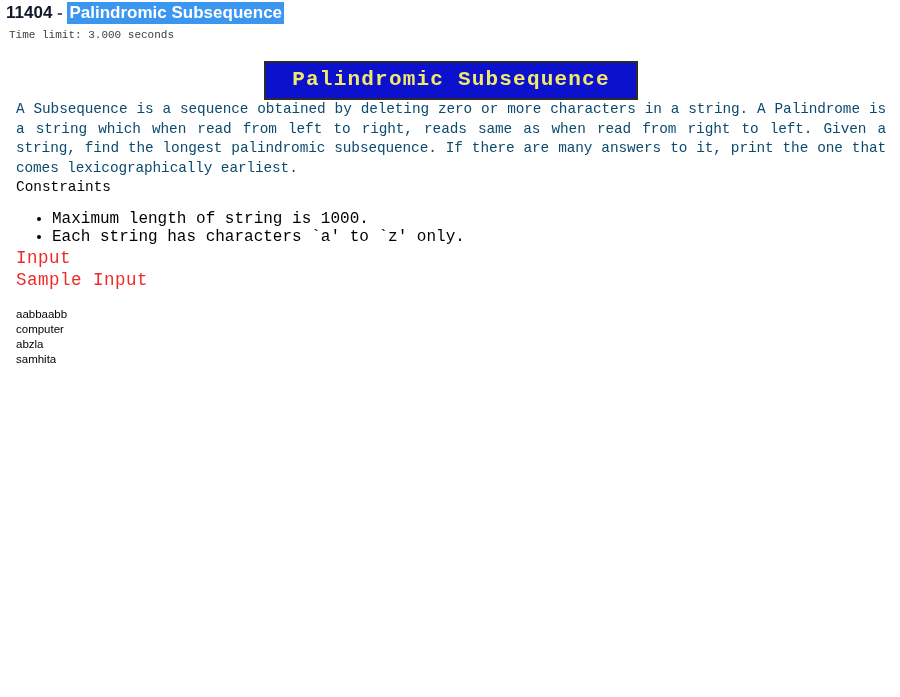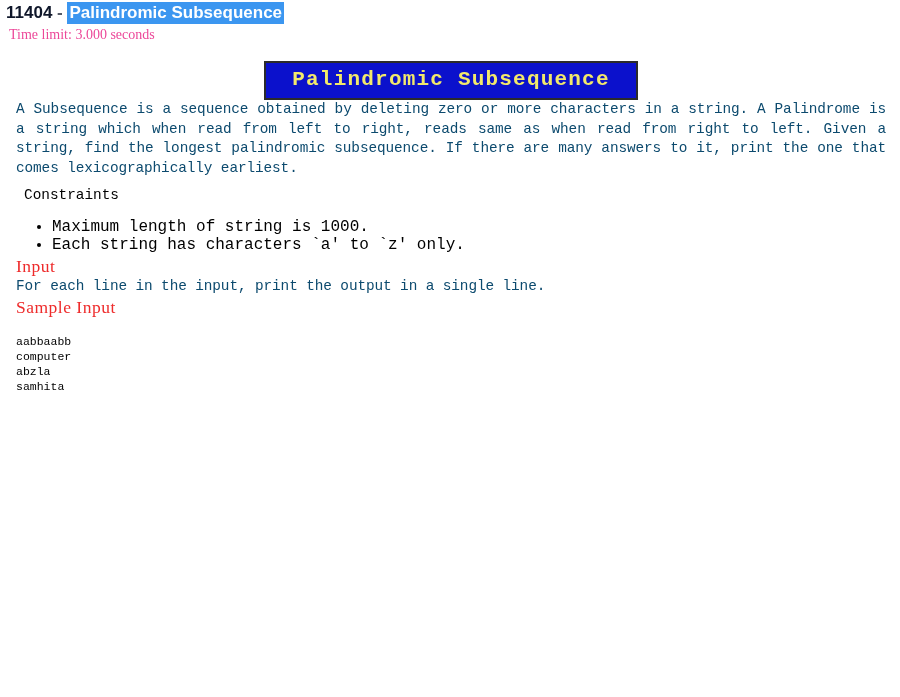--- a/index.html
+++ b/index.html
@@ -33,23 +33,23 @@
     color: #555a66;
     font-weight: bold;
   }
   .pid-title {
     background: #3b96f0;
     color: #ffffff;
     font-weight: bold;
     padding: 1px 2px 2px 2px;
   }
   .timelimit {
-    font-family: Liberation Serif, serif;
-    font-size: 14px;
-    color: #ec4899;
+    font-family: Liberation Mono, monospace;
+    font-size: 11px;
+    color: #404040;
     line-height: 18px;
     padding-top: 2px;
     padding-left: 3px;
   }
 
   
   .statement {
     padding: 0 14px 0 16px;
     font-family: "Liberation Mono", monospace;
   }
@@ -82,59 +82,59 @@
   }
   .para-intro {
     margin-top: 24px;
   }
 
   h3.sub-head {
     font-family: "Liberation Mono", monospace;
     font-size: 14.4px;
     font-weight: normal;
     line-height: 19.5px;
-    margin: 8px;
+    margin: 0;
     color: #000000;
   }
   .constraints-head {
     margin-top: 39px;
   }
 
   ul.constraint-list {
     margin: 12px 0 0 0;
     padding-left: 36px;
     list-style: disc;
   }
   ul.constraint-list li {
     font-family: "Liberation Mono", monospace;
     font-size: 16px;
     line-height: 18.5px;
     color: #000000;
   }
 
   h2.section-head {
-    font-family: Liberation Serif, serif;
+    font-family: Liberation Mono, monospace;
     font-size: 17.5px;
     font-weight: normal;
     color: #ee2b2b;
     margin: 0;
     line-height: 22px;
     letter-spacing: 0.5px;
   }
   .sec-input { margin-top: 26px; }
   .sec-output { margin-top: 24px; }
   .sec-sample-input { margin-top: 25px; }
   .sec-sample-output { margin-top: 25px; }
 
   .sec-body {
     margin-top: 16px;
   }
 
   pre.sample-block {
-    font-family: Liberation Mono, monospace;
+    font-family: Liberation Sans, sans-serif;
     font-size: 11.5px;
     line-height: 15px;
     margin: 16px 0 0 0;
     padding: 0;
     color: #000000;
     white-space: pre;
   }
 </style>
 </head>
 <body>
@@ -158,21 +158,20 @@
 
   <h3 class="sub-head constraints-head">Constraints</h3>
 
   <ul class="constraint-list">
     <li>Maximum length of string is 1000.</li>
     <li>Each string has characters `a' to `z' only.</li>
   </ul>
 
   <h2 class="section-head sec-input">Input</h2>
 
-  <p class="body-text sec-body">For each line in the input, print the output in a single line.</p>
 
   <h2 class="section-head sec-sample-input">Sample Input</h2>
   <pre class="sample-block">aabbaabb
 computer
 abzla
 samhita</pre>
 
 
 </div>
 

